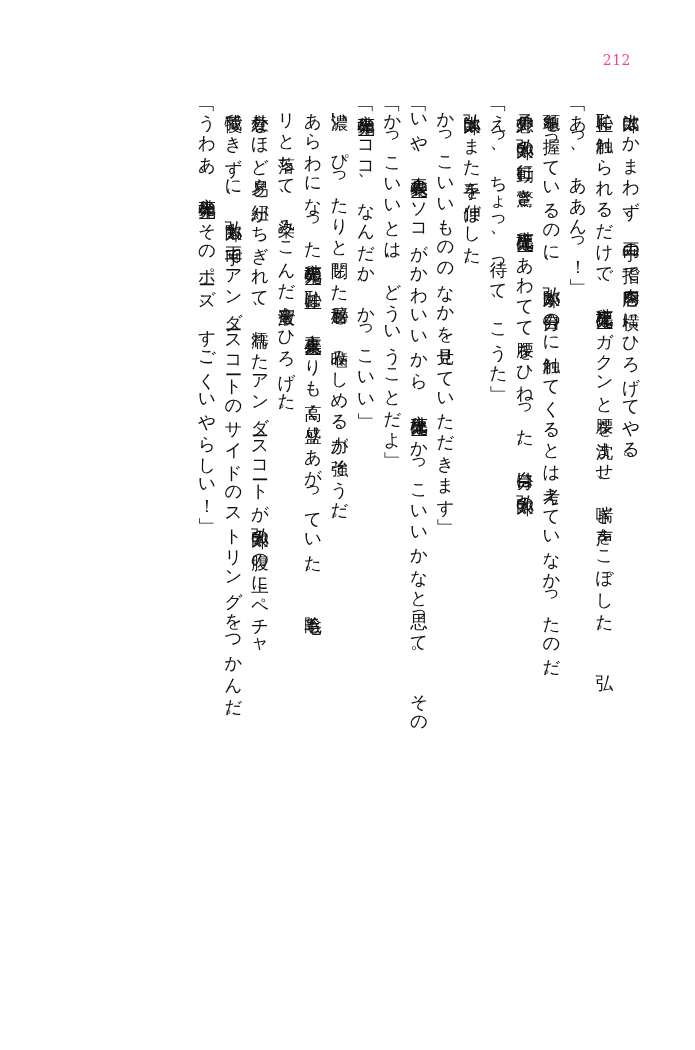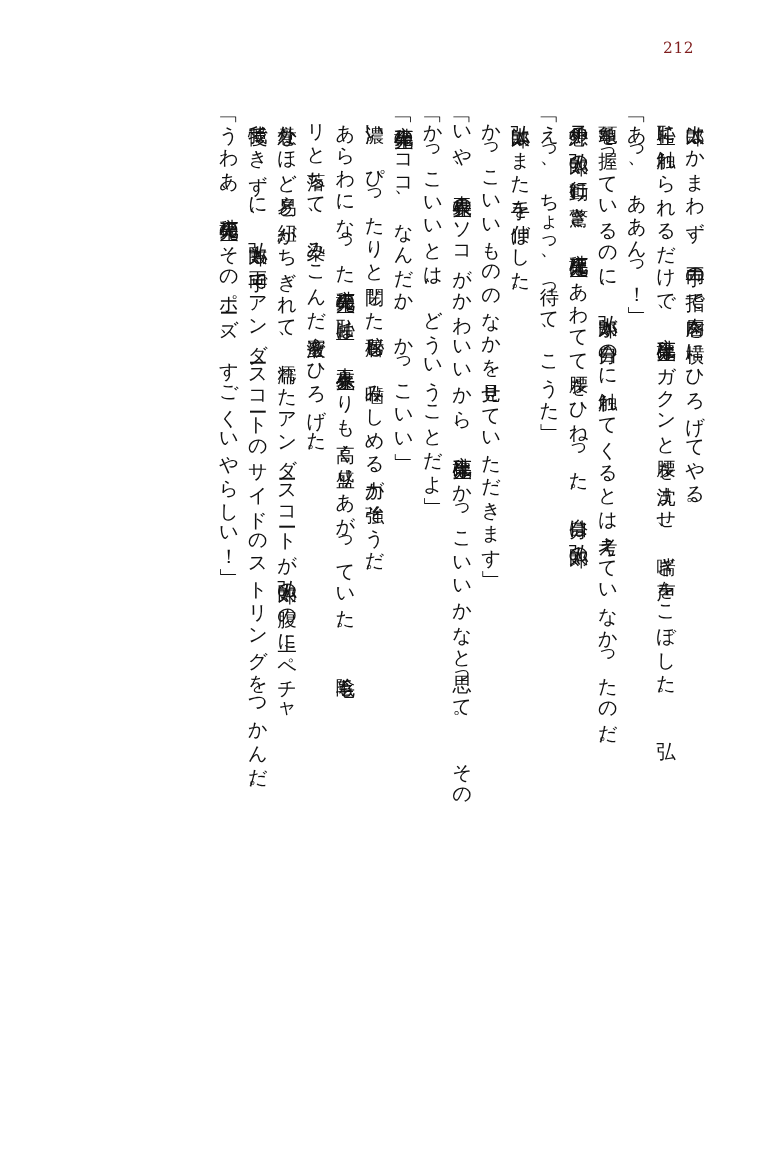--- a/index.html
+++ b/index.html
@@ -12,24 +12,24 @@
   }
   .page {
     position: relative;
     width: 695px;
     height: 1050px;
     background: #ffffff;
     overflow: hidden;
   }
   .page-number {
     position: absolute;
-    top: 36px;
+    top: 52px;
     right: 64px;
     font-size: 14px;
-    color: #7f1d1d;
+    color: #ec4899;
     letter-spacing: 0.5px;
     font-family: "DejaVu Serif", "Liberation Serif", serif;
   }
   .body-text {
     position: absolute;
     top: 100px;
     right: 56px;
     height: 860px;
     display: flex;
     flex-direction: row;

